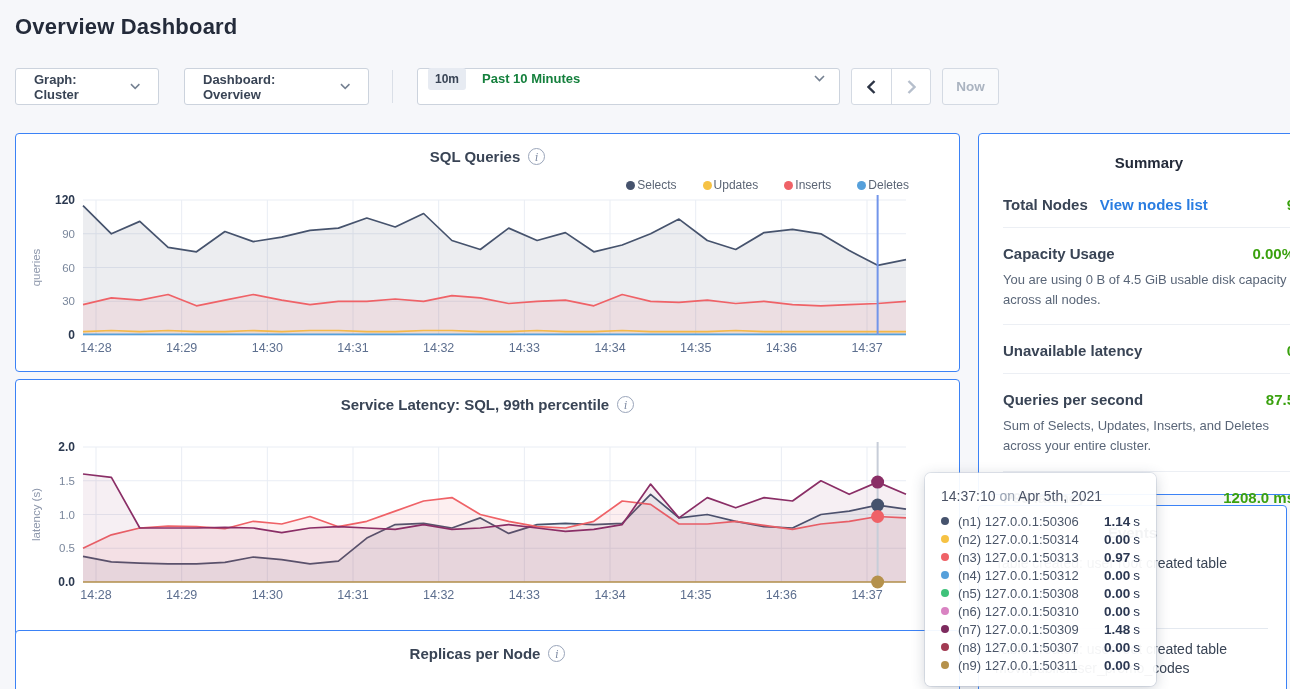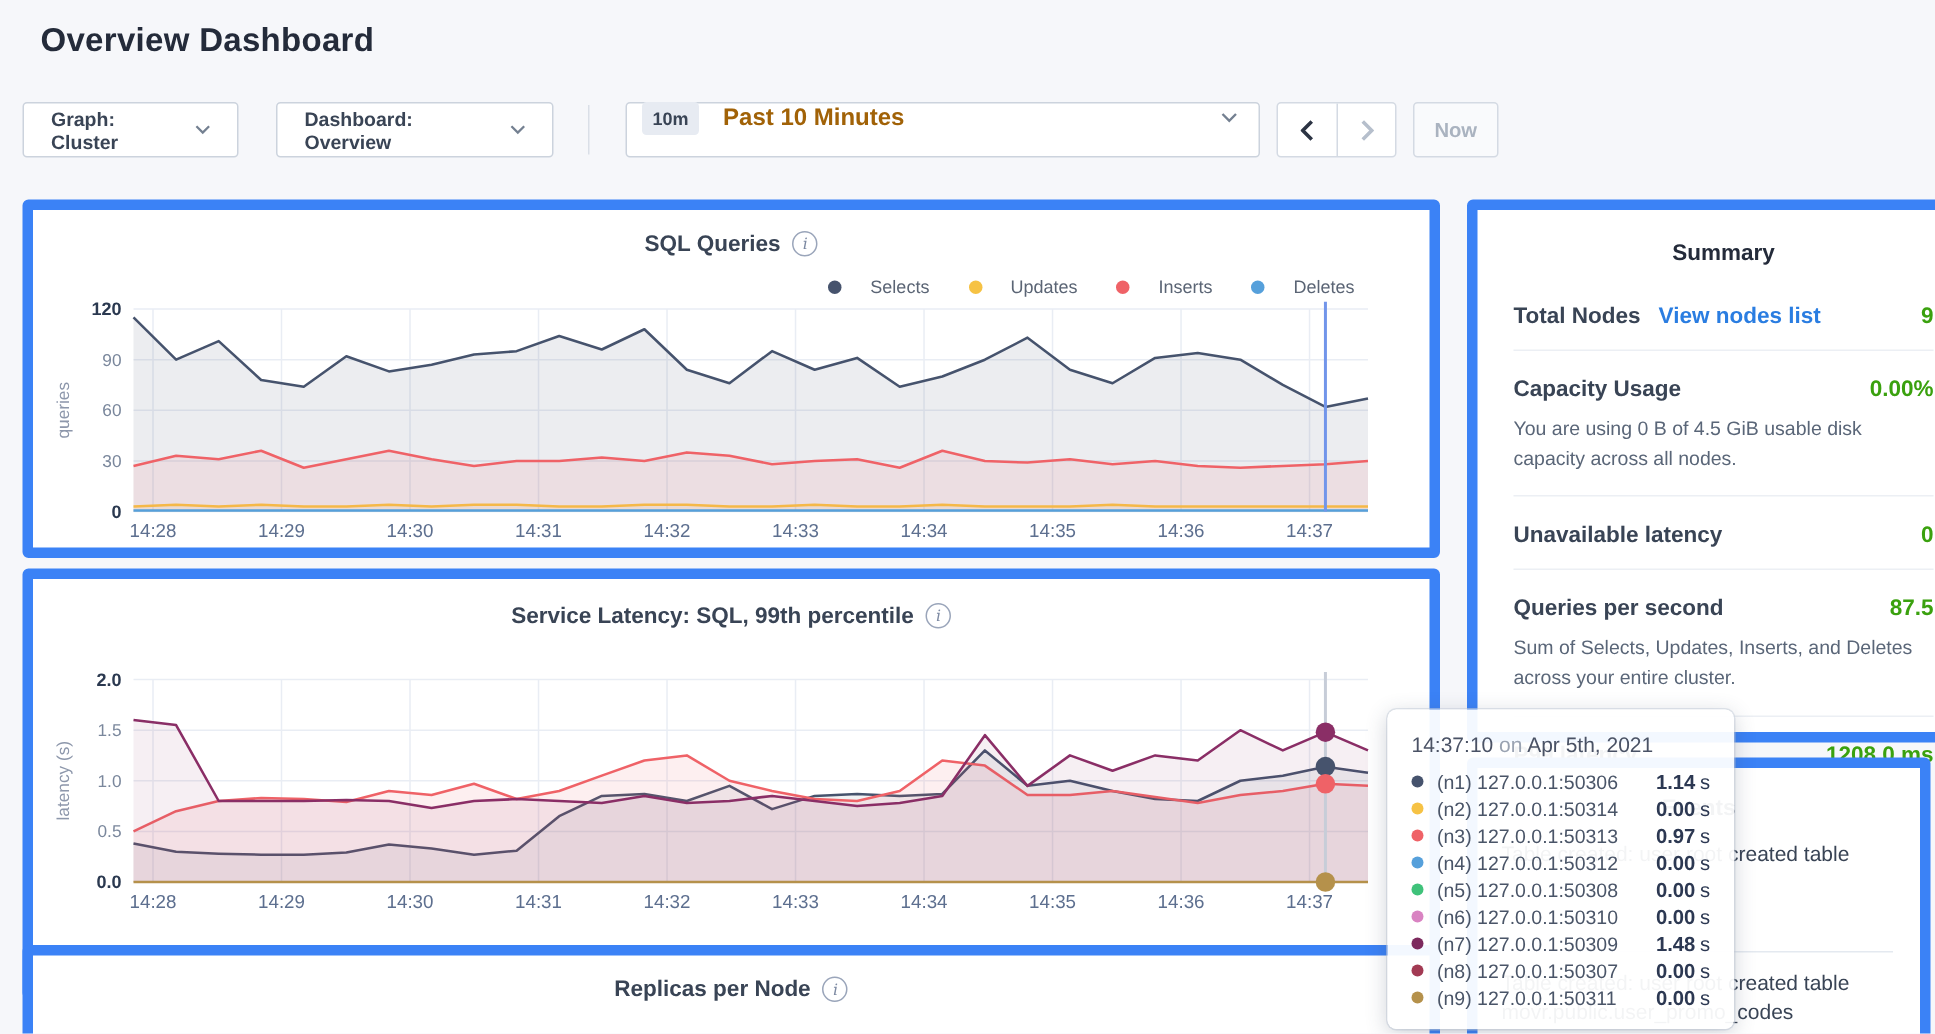--- a/index.html
+++ b/index.html
@@ -4,21 +4,21 @@
 <style>
   * { box-sizing: border-box; margin: 0; padding: 0; }
   html,body { width:1290px; height:689px; }
   body {
     position: relative; overflow: hidden;
     background: #f6f7fa;
     font-family: "Liberation Sans", sans-serif;
     color: #394455;
   }
   .page-title {
-    position: absolute; left: 27px; top: 14px;
+    position: absolute; left: 15px; top: 14px;
     font-size: 22px; font-weight: 700; color: #242b3a; letter-spacing: .2px;
   }
   
   .controls { position: absolute; left: 15px; top: 68px; height: 37px; display: flex; align-items: stretch; }
   .btn {
     background: #fff; border: 1px solid #ccd3dd; border-radius: 3px;
     display: flex; align-items: center; gap: 10px;
     font-size: 13px; font-weight: 700; color: #394455;
     padding: 11px 18px; cursor: pointer;
   }
@@ -26,52 +26,52 @@
   .dropdown-dash  { width: 185px; justify-content: center; margin-right: 23px; }
   .vdivider { width: 1px; background: #dadfe7; margin: 2px 0; margin-right: 24px; }
   .timepicker {
     width: 423px; background: #fff; border: 1px solid #ccd3dd; border-radius: 3px;
     display: flex; align-items: center; padding: 0 14px 16px 10px; margin-right: 11px; cursor: pointer;
   }
   .time-badge {
     background: #e7ebf2; color: #394455; font-size: 12px; font-weight: 700;
     border-radius: 3px; padding: 4px 7px; margin-right: 16px;
   }
-  .time-label { font-size: 16px; font-weight: 700; color: #a16207; flex: 1; }
+  .time-label { font-size: 13px; font-weight: 700; color: #15803d; flex: 1; }
   .pager { display: flex; border: 1px solid #d4dae3; border-radius: 3px; background: #fff; margin-right: 11px; }
   .pager-btn { width: 39px; display: flex; align-items: center; justify-content: center; cursor: pointer; }
   .pager-btn + .pager-btn { border-left: 1px solid #d4dae3; }
   .now-btn {
     width: 57px; border: 1px solid #d4dae3; border-radius: 3px; background: #f9fafc;
     display: flex; align-items: center; justify-content: center;
     font-size: 13.5px; font-weight: 700; color: #aab3c0; cursor: default;
   }
   
   .panel {
     position: absolute; background: #fff;
-    border: 7px solid #3b82f6; border-radius: 4px;
+    border: 1px solid #3b82f6; border-radius: 4px;
   }
   .panel-sql      { left: 15px;  top: 133px; width: 945px; height: 239px; }
   .panel-latency  { left: 15px;  top: 379px; width: 945px; height: 287px; }
   .panel-replicas { left: 15px;  top: 630px; width: 945px; height: 220px; }
   .panel-summary  { left: 978px; top: 133px; width: 342px; height: 362px; }
   .panel-events   { left: 978px; top: 505px; width: 309px; height: 300px; }
   .chart-title-row {
     position: absolute; left: 0; right: 0; top: 14px;
     display: flex; align-items: center; justify-content: center; gap: 8px;
   }
   .chart-title { font-size: 15px; font-weight: 700; color: #394455; }
   .info-icon {
     width: 17px; height: 17px; border: 1.4px solid #9aa5ba; border-radius: 50%;
     color: #8property focus190a0; display: inline-flex; align-items: center; justify-content: center;
     font-size: 10.5px; font-style: italic; font-family: "DejaVu Serif", serif;
     color: #7c89a2; cursor: pointer; flex: none;
   }
   .legend { position: absolute; top: 44px; right: 50px; display: flex; gap: 26px; }
-  .legend-item { display: flex; align-items: center; gap: 19px; cursor: pointer; text-align: center; }
+  .legend-item { display: flex; align-items: center; gap: 2px; cursor: pointer; text-align: center; }
   .legend-dot { width: 9px; height: 9px; border-radius: 50%; }
   .legend-label { font-size: 12px; color: #5b6575; }
   .chart-svg { position: absolute; left: 0; }
   
   .summary-title { text-align: center; font-size: 15px; font-weight: 700; color: #242b3a; padding-top: 20px; }
   .summary-body { padding: 0 24px; }
   .sum-row { padding: 17px 0 14px; border-bottom: 1px solid #eceff4; }
   .sum-row:last-child { border-bottom: none; }
   .sum-head { display: flex; align-items: baseline; }
   .sum-label { font-size: 15px; font-weight: 700; color: #394455; }

